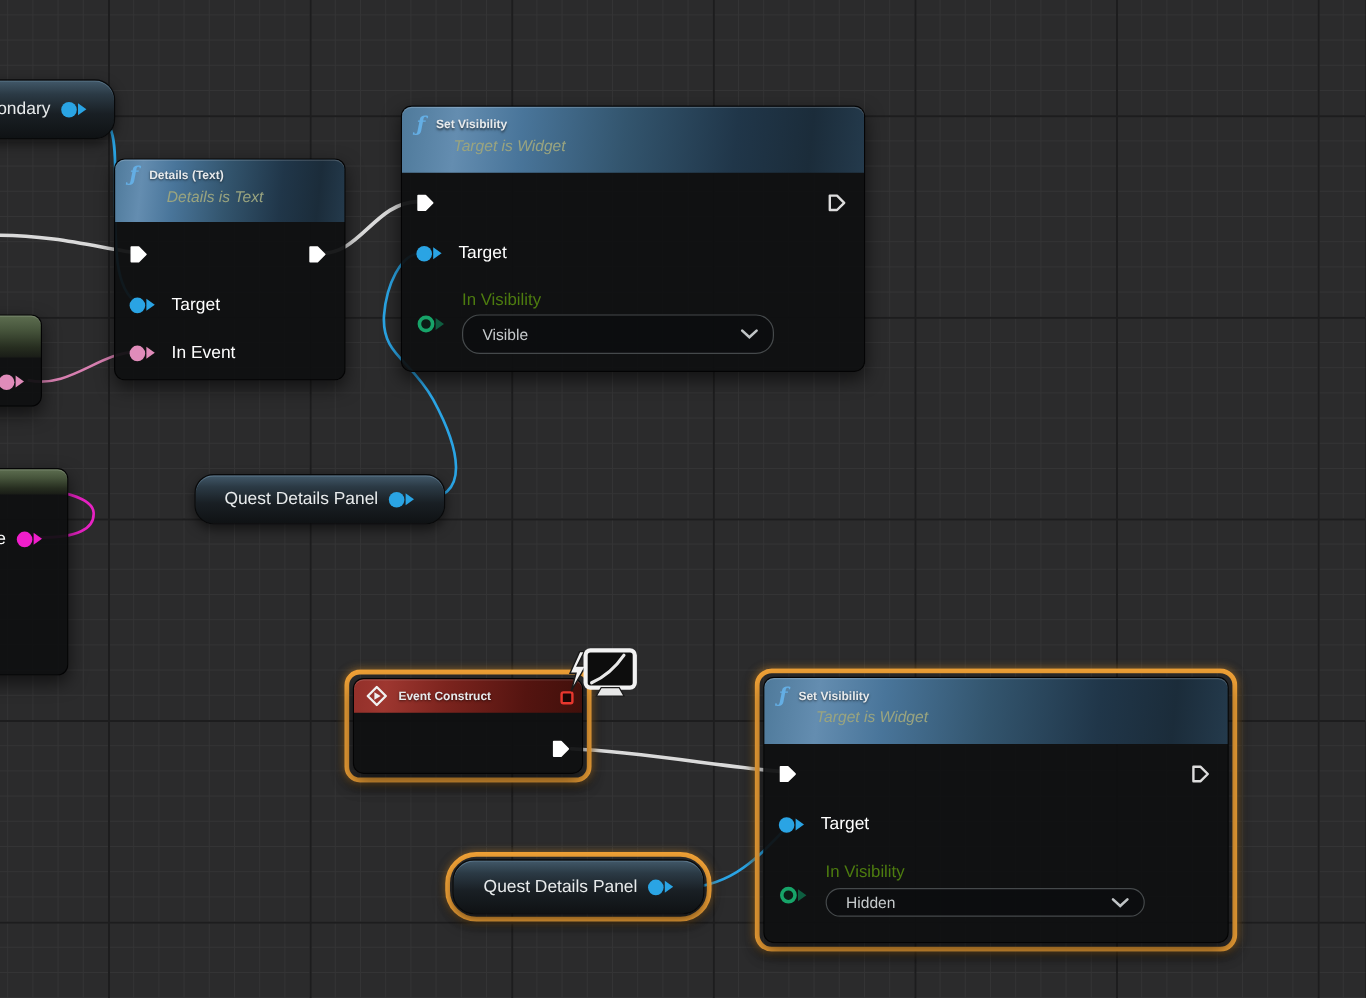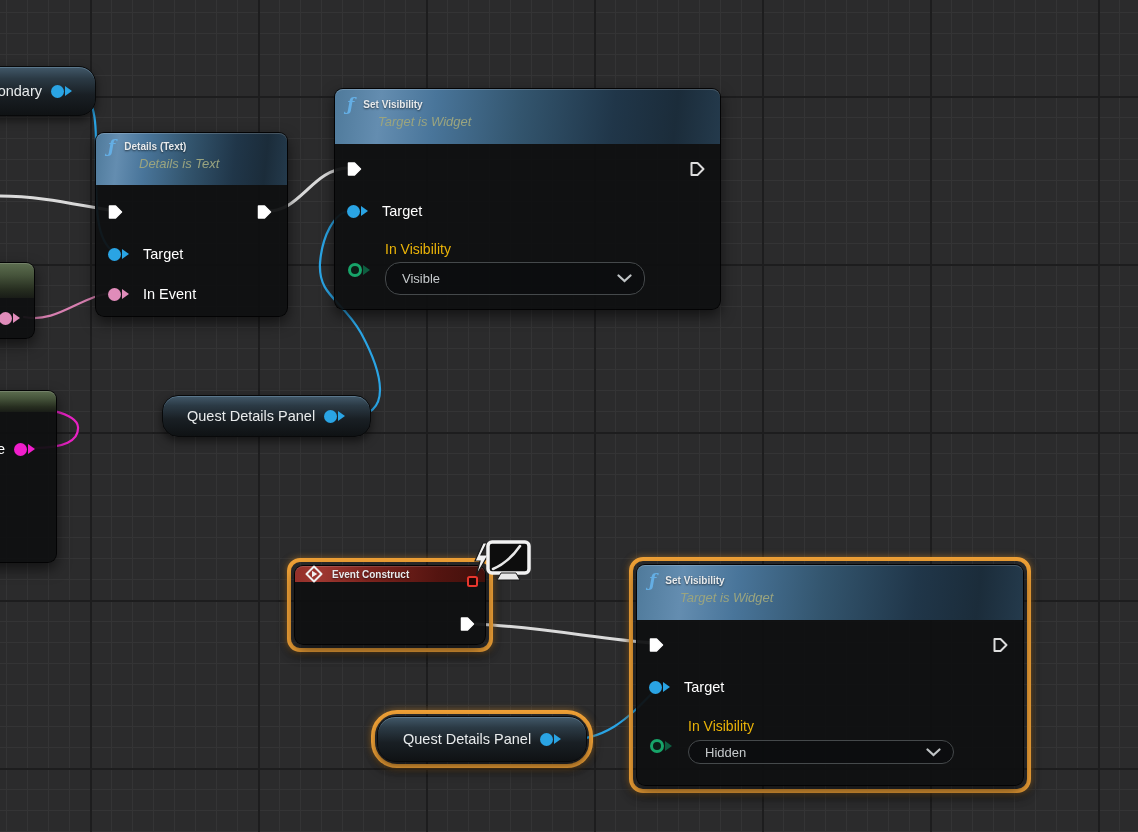--- a/index.html
+++ b/index.html
@@ -78,21 +78,21 @@
     border:4px solid #f0a136;
     box-shadow:0 0 7px rgba(240,161,54,0.5), 0 4px 10px rgba(0,0,0,0.5);
     pointer-events:none;
   }
 
   .dropdown{
     position:absolute;box-sizing:border-box;display:flex;align-items:center;justify-content:space-between;
     background:rgba(10,11,12,0.55);border:1px solid #45494b;border-radius:15px;
     color:#c6cacc;font-size:13px;padding:0 12px 0 16px;cursor:pointer;
   }
-  .sub-label{position:absolute;font-size:14px;color:#eab308;white-space:nowrap;}
+  .sub-label{position:absolute;font-size:14px;color:#4d7c0f;white-space:nowrap;}
 
   .delegate{
     position:absolute;display:block;width:11px;height:11px;box-sizing:border-box;
     border:2.5px solid #e8372e;border-radius:2.5px;background:#1c0605;
   }
   .cursor-icon{position:absolute;z-index:5;}
 </style>
 </head>
 <body>
 
@@ -216,21 +216,21 @@
     <span class="plabel-inline">Quest Details Panel</span>
     <span class="pin c-blue">
         <i class="dot"></i>
         <i class="wedge"></i>
       </span>
   </div>
 
   <div class="sel" style="left:287px;top:558px;width:206px;height:94px;border-radius:13px;"></div>
 
   <div class="node" style="left:294px;top:565px;width:192px;height:80px;">
-    <div class="ev-hdr" style="height:16px;">
+    <div class="ev-hdr" style="height:28px;">
       <svg width="18" height="18" viewBox="0 0 18 18">
         <path d="M9 1.5 L16.5 9 L9 16.5 L1.5 9 Z" fill="none" stroke="#f0f0f0" stroke-width="2" stroke-linejoin="round"></path>
         <path d="M7 5.8 L12.2 9 L7 12.2 Z" fill="#f0f0f0"></path>
       </svg>
       <span class="ftitle">Event Construct</span>
       <span class="delegate" style="right:7px;top:10px;"></span>
     </div>
     <div class="row right" style="top:48px;right:10px;">
       <svg class="exec filled" viewBox="0 0 16 16" width="16" height="16">
           <path d="M2.5 2h6l6 6-6 6h-6z"></path>

